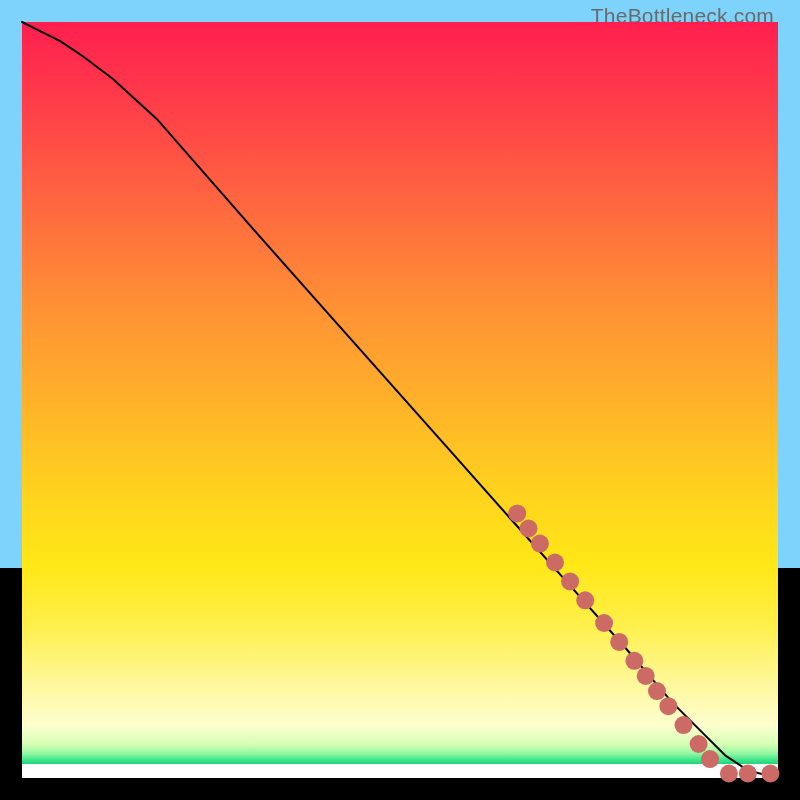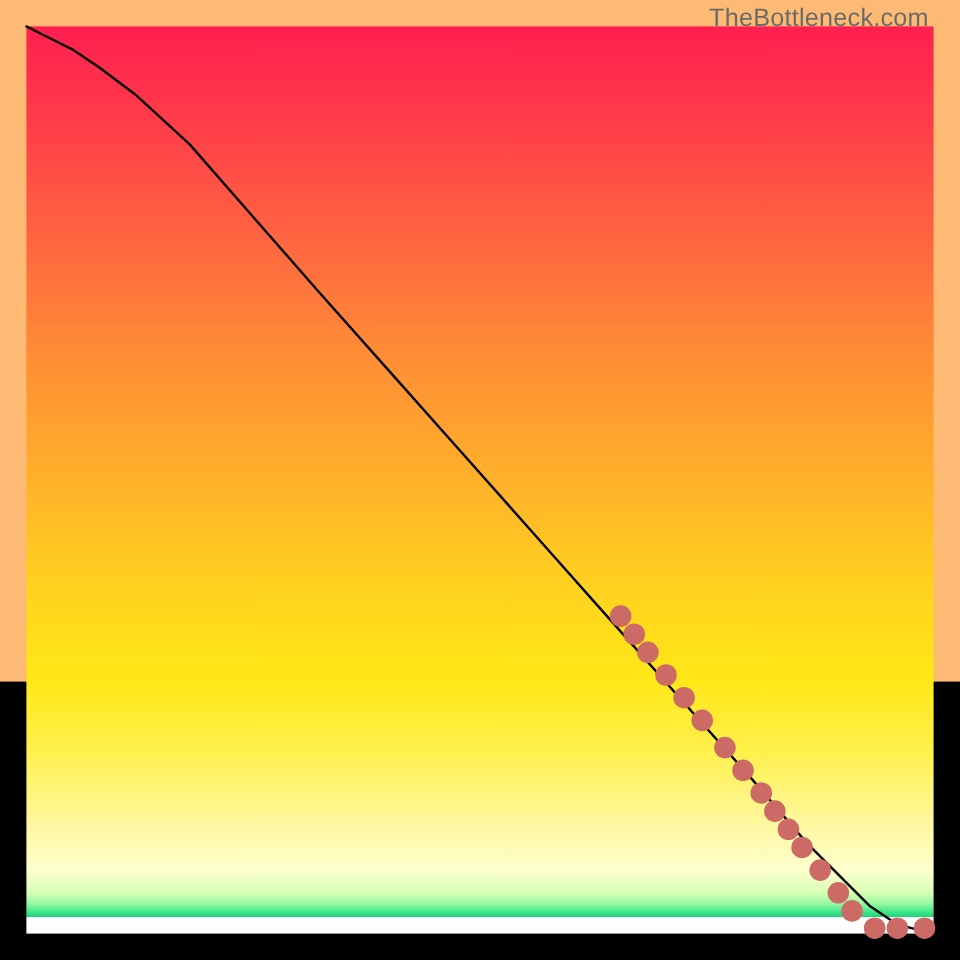--- a/index.html
+++ b/index.html
@@ -8,21 +8,21 @@
     width: 800px;
     height: 800px;
     background: #000000;
     overflow: hidden;
     font-family: Arial, Helvetica, sans-serif;
   }
   .stage {
     position: relative;
     width: 800px;
     height: 568px;
-    background: #fdba74;
+    background: #7dd3fc;
   }
   .plot-area {
     position: absolute;
     left: 22px;
     top: 22px;
     width: 756px;
     height: 756px;
     
     background: linear-gradient(
       to bottom,

